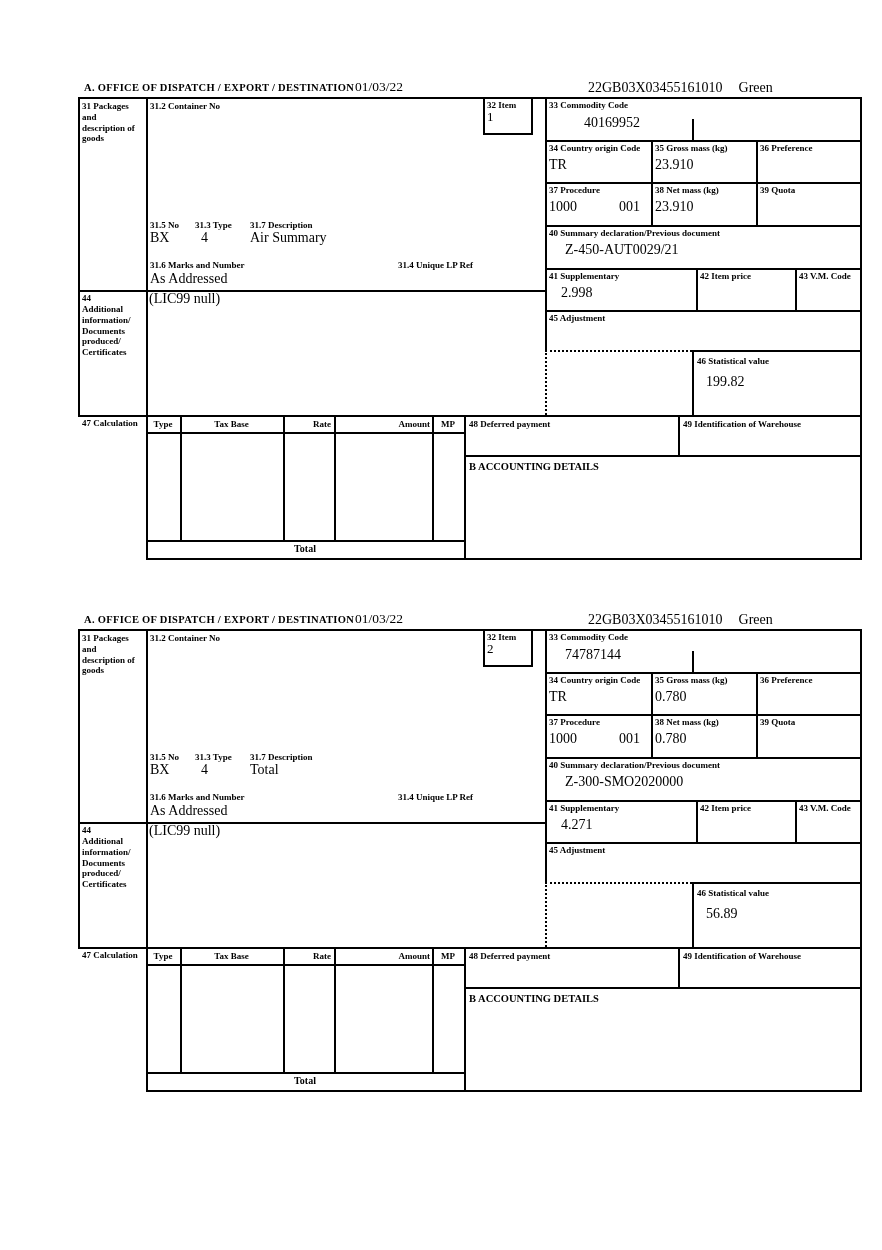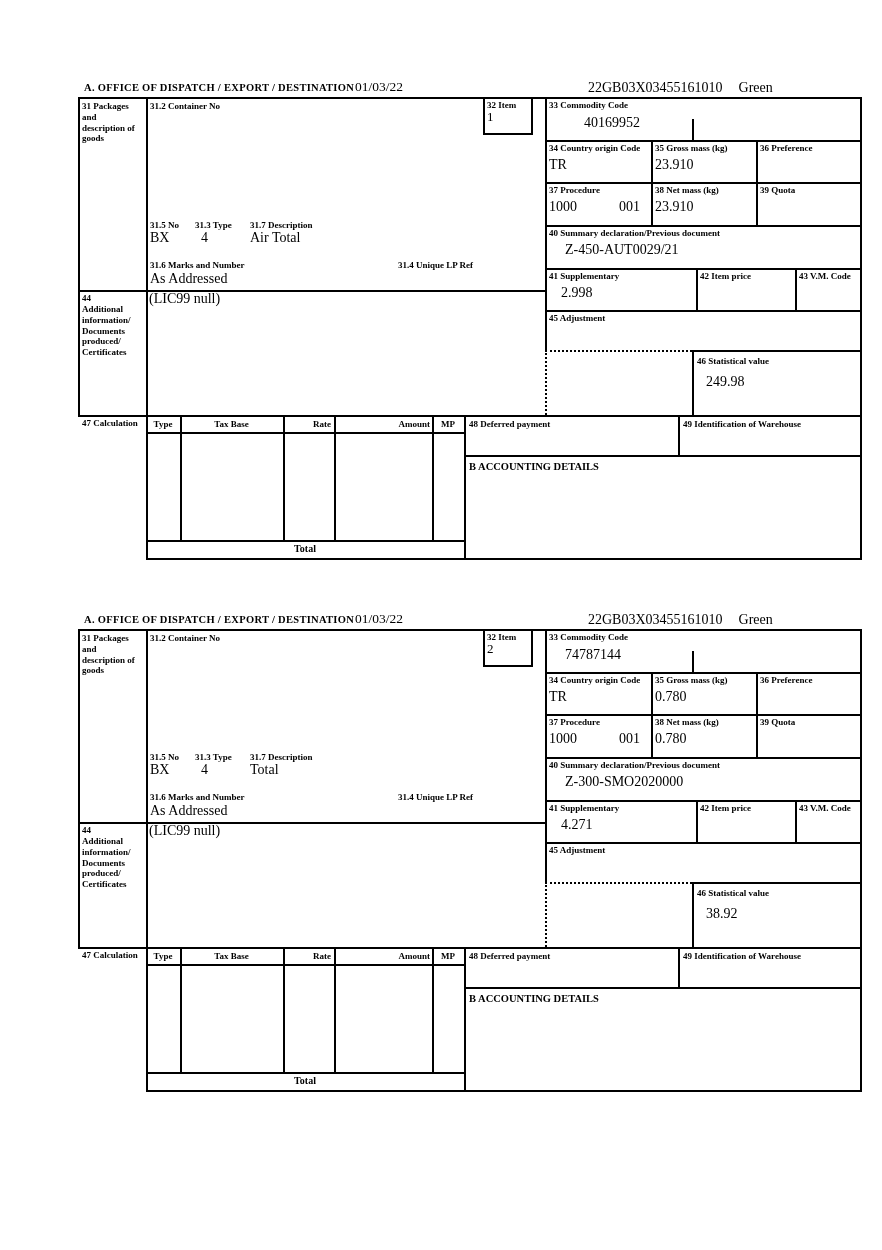--- a/index.html
+++ b/index.html
@@ -71,21 +71,21 @@
   <div class="lab" style="left:72px;top:21px">31.2 Container No</div>
 
   <div class="lab" style="left:409px;top:20px">32 Item</div>
   <div class="val" style="left:409px;top:30px;font-size:13px">1</div>
 
   <div class="lab" style="left:72px;top:140px">31.5 No</div>
   <div class="lab" style="left:117px;top:140px">31.3 Type</div>
   <div class="lab" style="left:172px;top:140px">31.7 Description</div>
   <div class="val" style="left:72px;top:150px">BX</div>
   <div class="val" style="left:123px;top:150px">4</div>
-  <div class="val" style="left:172px;top:150px">Air Total</div>
+  <div class="val" style="left:172px;top:150px">Air Summary</div>
 
   <div class="lab" style="left:72px;top:180px">31.6 Marks and Number</div>
   <div class="lab" style="left:320px;top:180px">31.4 Unique LP Ref</div>
   <div class="val" style="left:72px;top:191px">As Addressed</div>
 
   <div class="lab" style="left:4px;top:213px">44</div>
   <div class="lab w" style="left:4px;top:224px;width:56px">Additional information/ Documents produced/ Certificates</div>
   <div class="val" style="left:71px;top:211px">(LIC99 null)</div>
 
   <div class="lab w" style="left:4px;top:338px;width:56px">47 Calculation</div>
@@ -106,21 +106,21 @@
   <div class="val" style="left:577px;top:119px">23.910</div>
   <div class="lab" style="left:682px;top:105px">39 Quota</div>
   <div class="lab" style="left:471px;top:148px">40 Summary declaration/Previous document</div>
   <div class="val" style="left:487px;top:162px">Z-450-AUT0029/21</div>
   <div class="lab" style="left:471px;top:191px">41 Supplementary</div>
   <div class="val" style="left:483px;top:205px">2.998</div>
   <div class="lab" style="left:622px;top:191px">42 Item price</div>
   <div class="lab" style="left:721px;top:191px">43 V.M. Code</div>
   <div class="lab" style="left:471px;top:233px">45 Adjustment</div>
   <div class="lab" style="left:619px;top:276px">46 Statistical value</div>
-  <div class="val" style="left:628px;top:294px">249.98</div>
+  <div class="val" style="left:628px;top:294px">199.82</div>
 
   <div class="th ctr" style="left:68px;top:339px;width:34px">Type</div>
   <div class="th ctr" style="left:102px;top:339px;width:103px">Tax Base</div>
   <div class="th rt" style="left:205px;top:339px;width:48px">Rate</div>
   <div class="th rt" style="left:256px;top:339px;width:96px">Amount</div>
   <div class="th ctr" style="left:354px;top:339px;width:32px">MP</div>
   <div class="th ctr" style="left:68px;top:463px;width:318px;font-size:10px">Total</div>
 
   <div class="lab" style="left:391px;top:339px">48 Deferred payment</div>
   <div class="lab" style="left:605px;top:339px">49 Identification of Warehouse</div>
@@ -203,21 +203,21 @@
   <div class="val" style="left:577px;top:119px">0.780</div>
   <div class="lab" style="left:682px;top:105px">39 Quota</div>
   <div class="lab" style="left:471px;top:148px">40 Summary declaration/Previous document</div>
   <div class="val" style="left:487px;top:162px">Z-300-SMO2020000</div>
   <div class="lab" style="left:471px;top:191px">41 Supplementary</div>
   <div class="val" style="left:483px;top:205px">4.271</div>
   <div class="lab" style="left:622px;top:191px">42 Item price</div>
   <div class="lab" style="left:721px;top:191px">43 V.M. Code</div>
   <div class="lab" style="left:471px;top:233px">45 Adjustment</div>
   <div class="lab" style="left:619px;top:276px">46 Statistical value</div>
-  <div class="val" style="left:628px;top:294px">38.92</div>
+  <div class="val" style="left:628px;top:294px">56.89</div>
   <div class="th ctr" style="left:68px;top:339px;width:34px">Type</div>
   <div class="th ctr" style="left:102px;top:339px;width:103px">Tax Base</div>
   <div class="th rt" style="left:205px;top:339px;width:48px">Rate</div>
   <div class="th rt" style="left:256px;top:339px;width:96px">Amount</div>
   <div class="th ctr" style="left:354px;top:339px;width:32px">MP</div>
   <div class="th ctr" style="left:68px;top:463px;width:318px;font-size:10px">Total</div>
   <div class="lab" style="left:391px;top:339px">48 Deferred payment</div>
   <div class="lab" style="left:605px;top:339px">49 Identification of Warehouse</div>
   <div class="bh" style="left:391px;top:381px">B ACCOUNTING DETAILS</div>
 </div>

